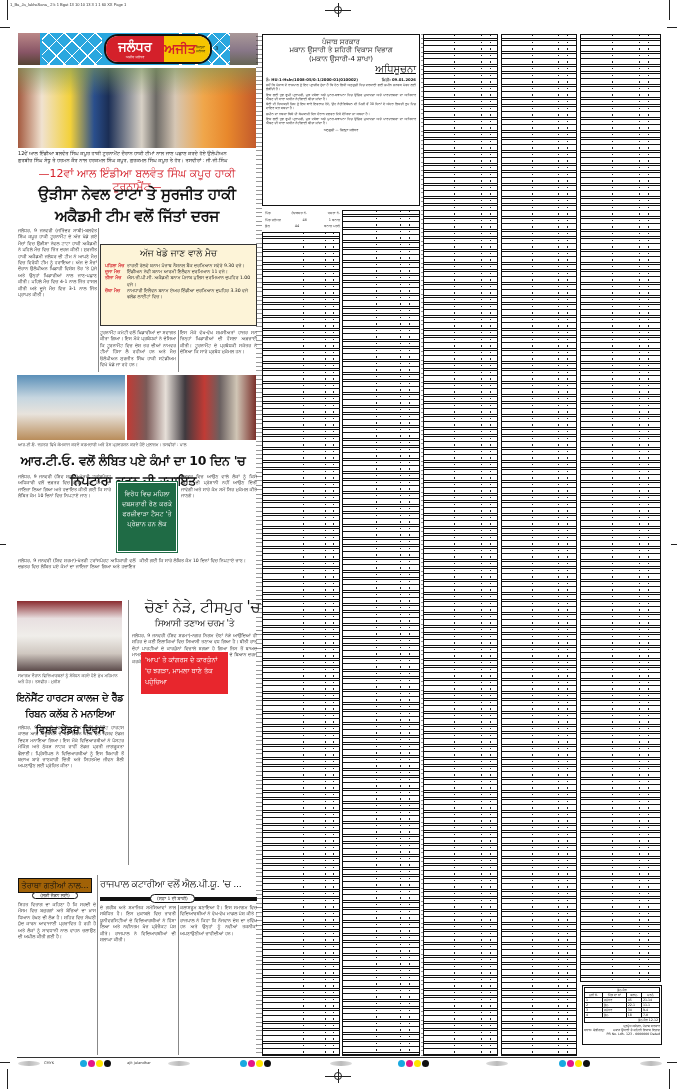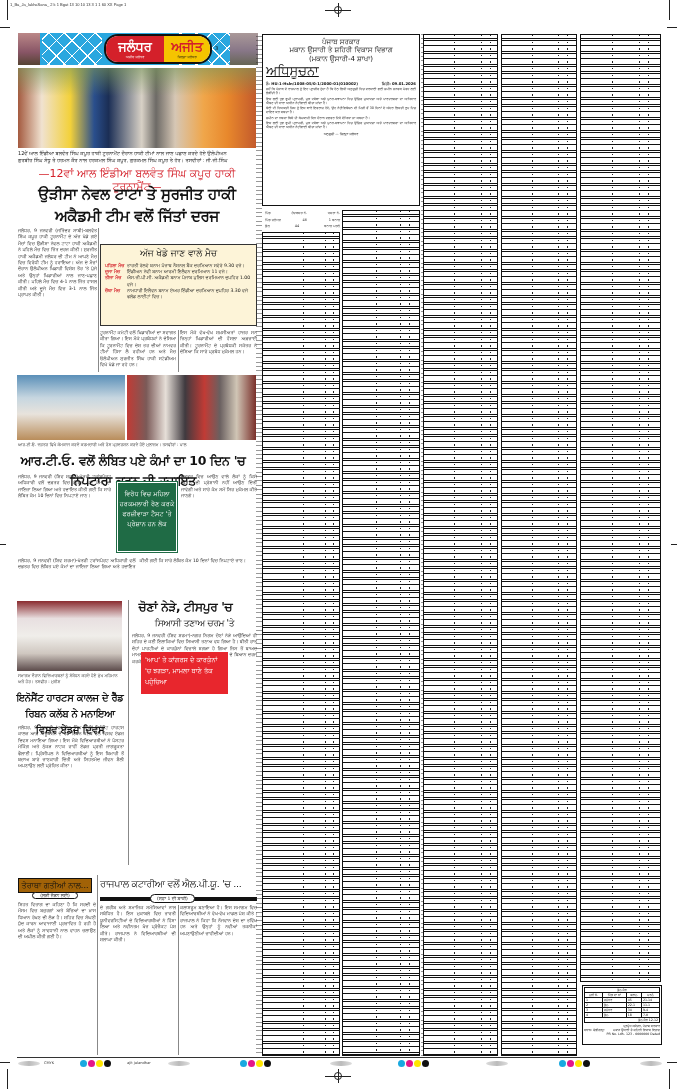--- a/index.html
+++ b/index.html
@@ -16,21 +16,21 @@
 
   
   .masthead { left: 18px; top: 33px; width: 240px; height: 32px; background: #2aa7df; overflow: hidden; }
   .mh-pattern { position: absolute; top: 0; height: 32px; width: 60px; background:
       repeating-linear-gradient(45deg, transparent 0 5px, #ffffff 5px 6px, transparent 6px 11px),
       repeating-linear-gradient(-45deg, transparent 0 5px, #ffffff 5px 6px, transparent 6px 11px); }
   .mh-left-photo { position: absolute; left: 0; top: 0; width: 22px; height: 32px; background: linear-gradient(180deg,#b88 0%,#856 60%,#543 100%); }
   .mh-right-photo { position: absolute; right: 0; top: 0; width: 28px; height: 32px; background: linear-gradient(180deg,#a99 0%,#878 55%,#665 100%); }
   .mh-logo { position: absolute; left: 86px; top: 1px; width: 108px; height: 30px; border: 2px solid #111; border-radius: 14px; background: #fff; overflow: hidden; display: flex; }
   .mh-logo .red { background: #d4202a; width: 56%; color: #fff; font-size: 13px; font-weight: bold; display: flex; flex-direction: column; align-items: center; justify-content: center; }
-  .mh-logo .yel { background: #f5c400; width: 44%; color: #d4202a; font-size: 13px; font-weight: bold; display: flex; flex-direction: column; align-items: center; justify-content: center; }
+  .mh-logo .yel { background: #f5c400; width: 44%; color: #d4202a; font-size: 13px; font-weight: bold; display: flex; align-items: center; justify-content: center; }
   .mh-logo small { font-size: 3.5px; color: #111; font-weight: normal; }
   .mh-logo .red small { color: #fff; }
   .mh-page-no { position: absolute; left: 197px; top: 12px; font-size: 5px; color: #111; }
 
   
   .photo { background: linear-gradient(135deg,#6a7c4f 0%, #c9b24a 25%, #e6d33a 40%, #2f4c87 55%, #e5e3dc 70%, #d9732f 85%, #b54a2a 100%); }
   .photo.hockey { left: 18px; top: 68px; width: 238px; height: 80px;
       background:
         linear-gradient(180deg, rgba(120,150,90,.6) 0%, rgba(0,0,0,0) 35%),
         linear-gradient(90deg,#a45a3f 0%,#f0e2d0 10%,#f3d13a 22%,#2a4f8d 32%,#1b2e55 38%,#d8d1c6 52%,#6d6a66 58%,#d6c7b5 66%,#f0a64a 78%,#e8882c 88%,#c35a2c 100%); }
@@ -54,21 +54,21 @@
   .red-box { left: 141px; top: 652px; width: 87px; height: 42px; background: #e8262d; color: #fff; font-size: 6.6px; line-height: 11px; padding: 3px 4px; }
   .boxed-title { left: 18px; top: 878px; width: 74px; height: 15px; border: 1px solid #111; font-size: 8px; text-align: center; line-height: 13px; background: #a16207; }
   .pill { border: 1px solid #111; border-radius: 8px; font-size: 4.5px; text-align: center; background: #fff; }
   .black-bar { height: 4px; background: #111; }
 
   
   .notice { left: 262px; top: 34px; width: 158px; height: 172px; border: 1px solid #111; padding: 3px; }
   .notice .n1 { font-size: 7px; text-align: center; }
   .notice .n2 { font-size: 7px; text-align: center; line-height: 9px; }
   .notice .n3 { font-size: 7px; text-align: center; }
-  .notice .n4 { font-size: 13px; text-align: left; margin-bottom: 2px; text-decoration: underline; }
+  .notice .n4 { font-size: 10px; text-align: right; margin-bottom: 2px; text-decoration: underline; }
   .notice .meta { display: flex; justify-content: space-between; font-size: 3.8px; font-weight: bold; }
   .notice .ntext { font-size: 3.4px; line-height: 4.3px; text-align: justify; color: #222; margin-top: 1px; }
   .notice .sig { font-size: 3.4px; text-align: center; margin-top: 2px; }
 
   
   .tcol { border-left: 1px solid #111; border-right: 1px solid #111; border-top: 1px solid #111; border-bottom: 1px solid #111;
           background-image: repeating-linear-gradient(180deg, #ffffff 0px, #ffffff 3px, #111 3px, #111 4px, #ffffff 4px, #ffffff 5px, #111 5px, #111 5.6px, #fff 5.6px, #fff 6.6px); }
   .tcol .marks { position: absolute; top: 0; bottom: 0; width: 1px;
           background-image: repeating-linear-gradient(180deg, #222 0 1.4px, transparent 1.4px 6.6px); }
   .tick-strip { width: 6px; background-image: repeating-linear-gradient(180deg, #333 0 1px, transparent 1px 4.4px); }
@@ -157,31 +157,31 @@
 <div class="abs body-text" style="left:100px;top:330px;width:76px;height:42px;">ਟੂਰਨਾਮੈਂਟ ਕਮੇਟੀ ਵਲੋਂ ਖਿਡਾਰੀਆਂ ਦਾ ਸਵਾਗਤ ਕੀਤਾ ਗਿਆ। ਇਸ ਮੌਕੇ ਪ੍ਰਬੰਧਕਾਂ ਨੇ ਦੱਸਿਆ ਕਿ ਟੂਰਨਾਮੈਂਟ ਵਿਚ ਦੇਸ਼ ਭਰ ਦੀਆਂ ਨਾਮਵਰ ਟੀਮਾਂ ਹਿੱਸਾ ਲੈ ਰਹੀਆਂ ਹਨ ਅਤੇ ਮੈਚ ਓਲੰਪੀਅਨ ਸੁਰਜੀਤ ਸਿੰਘ ਹਾਕੀ ਸਟੇਡੀਅਮ ਵਿਖੇ ਖੇਡੇ ਜਾ ਰਹੇ ਹਨ।</div>
 <div class="abs col-rule" style="left:178px;top:330px;height:42px;"></div>
 <div class="abs body-text" style="left:180px;top:330px;width:77px;height:42px;">ਇਸ ਮੌਕੇ ਵੱਖ-ਵੱਖ ਸ਼ਖ਼ਸੀਅਤਾਂ ਹਾਜ਼ਰ ਸਨ ਜਿਨ੍ਹਾਂ ਖਿਡਾਰੀਆਂ ਦੀ ਹੌਸਲਾ ਅਫ਼ਜ਼ਾਈ ਕੀਤੀ। ਟੂਰਨਾਮੈਂਟ ਦੇ ਪ੍ਰਬੰਧਕੀ ਸਕੱਤਰ ਨੇ ਦੱਸਿਆ ਕਿ ਸਾਰੇ ਪ੍ਰਬੰਧ ਮੁਕੰਮਲ ਹਨ।</div>
 
 <div class="abs photo desk"></div>
 <div class="abs photo protest"></div>
 <div class="abs caption" style="left:18px;top:441px;width:238px;font-size:4.2px;">ਆਰ.ਟੀ.ਓ. ਦਫ਼ਤਰ ਵਿਖੇ ਕੰਮਕਾਜ ਕਰਦੇ ਕਰਮਚਾਰੀ ਅਤੇ ਰੋਸ ਪ੍ਰਦਰਸ਼ਨ ਕਰਦੇ ਹੋਏ ਮੁਲਾਜ਼ਮ।    ਤਸਵੀਰਾਂ : ਪਾਲ</div>
 <div class="abs headline" style="left:12px;top:451px;width:242px;font-size:12.5px;line-height:20px;">ਆਰ.ਟੀ.ਓ. ਵਲੋਂ ਲੰਬਿਤ ਪਏ ਕੰਮਾਂ ਦਾ 10 ਦਿਨ 'ਚ ਨਿਪਟਾਰਾ ਕਰਨ ਦੀ ਹਦਾਇਤ</div>
 
 <div class="abs body-text" style="left:18px;top:474px;width:93px;height:82px;">ਜਲੰਧਰ, 9 ਜਨਵਰੀ (ਸ਼ਿਵ ਸ਼ਰਮਾ)-ਖੇਤਰੀ ਟਰਾਂਸਪੋਰਟ ਅਧਿਕਾਰੀ ਵਲੋਂ ਦਫ਼ਤਰ ਵਿਚ ਲੰਬਿਤ ਪਏ ਕੰਮਾਂ ਦਾ ਜਾਇਜ਼ਾ ਲਿਆ ਗਿਆ ਅਤੇ ਹਦਾਇਤ ਕੀਤੀ ਗਈ ਕਿ ਸਾਰੇ ਲੰਬਿਤ ਕੰਮ 10 ਦਿਨਾਂ ਵਿਚ ਨਿਪਟਾਏ ਜਾਣ।</div>
-<div class="abs green-box">ਵਿਰੋਧ ਵਿਚ ਮਹਿਲਾ ਹਰਕਮਲਾਰੀ ਰੋਣ ਕਰਕੇ ਫਰਜ਼ੀਵਾੜਾ ਟੈਸਟ 'ਤੇ ਪ੍ਰੇਸ਼ਾਨ ਹਨ ਲੋਕ</div>
+<div class="abs green-box">ਵਿਰੋਧ ਵਿਚ ਮਹਿਲਾ ਦਬਸਤਾਰੀ ਰੋਣ ਕਰਕੇ ਫਰਜ਼ੀਵਾੜਾ ਟੈਸਟ 'ਤੇ ਪ੍ਰੇਸ਼ਾਨ ਹਨ ਲੋਕ</div>
 <div class="abs body-text" style="left:181px;top:474px;width:76px;height:82px;">ਦਫ਼ਤਰ ਵਿਚ ਆਉਣ ਵਾਲੇ ਲੋਕਾਂ ਨੂੰ ਕਿਸੇ ਕਿਸਮ ਦੀ ਪ੍ਰੇਸ਼ਾਨੀ ਨਹੀਂ ਆਉਣ ਦਿੱਤੀ ਜਾਵੇਗੀ ਅਤੇ ਸਾਰੇ ਕੰਮ ਸਮੇਂ ਸਿਰ ਮੁਕੰਮਲ ਕੀਤੇ ਜਾਣਗੇ।</div>
 <div class="abs body-text" style="left:18px;top:558px;width:239px;height:28px;column-count:2;column-gap:4px;">ਜਲੰਧਰ, 9 ਜਨਵਰੀ (ਸ਼ਿਵ ਸ਼ਰਮਾ)-ਖੇਤਰੀ ਟਰਾਂਸਪੋਰਟ ਅਧਿਕਾਰੀ ਵਲੋਂ ਦਫ਼ਤਰ ਵਿਚ ਲੰਬਿਤ ਪਏ ਕੰਮਾਂ ਦਾ ਜਾਇਜ਼ਾ ਲਿਆ ਗਿਆ ਅਤੇ ਹਦਾਇਤ ਕੀਤੀ ਗਈ ਕਿ ਸਾਰੇ ਲੰਬਿਤ ਕੰਮ 10 ਦਿਨਾਂ ਵਿਚ ਨਿਪਟਾਏ ਜਾਣ।</div>
 
 <div class="abs photo ribbon"></div>
 <div class="abs caption" style="left:18px;top:673px;width:104px;font-size:4.2px;line-height:6px;">ਸਮਾਗਮ ਦੌਰਾਨ ਵਿਦਿਆਰਥਣਾਂ ਨੂੰ ਸੰਬੋਧਨ ਕਰਦੇ ਹੋਏ ਮੁੱਖ ਮਹਿਮਾਨ ਅਤੇ ਹੋਰ।    ਤਸਵੀਰ : ਮੁਨੀਸ਼</div>
 <div class="abs headline" style="left:16px;top:690px;width:108px;font-size:10px;line-height:16px;">ਇਨੋਸੈਂਟ ਹਾਰਟਸ ਕਾਲਜ ਦੇ ਰੈੱਡ ਰਿਬਨ ਕਲੱਬ ਨੇ ਮਨਾਇਆ ਵਿਸ਼ਵ ਏਡਜ਼ ਦਿਵਸ</div>
 <div class="abs body-text" style="left:18px;top:725px;width:106px;height:140px;">ਜਲੰਧਰ, 9 ਜਨਵਰੀ (ਰਣਜੀਤ ਸਿੰਘ ਸੋਢੀ)-ਇਨੋਸੈਂਟ ਹਾਰਟਸ ਕਾਲਜ ਆਫ਼ ਐਜੂਕੇਸ਼ਨ ਦੇ ਰੈੱਡ ਰਿਬਨ ਕਲੱਬ ਵਲੋਂ ਵਿਸ਼ਵ ਏਡਜ਼ ਦਿਵਸ ਮਨਾਇਆ ਗਿਆ। ਇਸ ਮੌਕੇ ਵਿਦਿਆਰਥੀਆਂ ਨੇ ਪੋਸਟਰ ਮੇਕਿੰਗ ਅਤੇ ਨੁੱਕੜ ਨਾਟਕ ਰਾਹੀਂ ਏਡਜ਼ ਪ੍ਰਤੀ ਜਾਗਰੂਕਤਾ ਫੈਲਾਈ। ਪ੍ਰਿੰਸੀਪਲ ਨੇ ਵਿਦਿਆਰਥੀਆਂ ਨੂੰ ਇਸ ਬਿਮਾਰੀ ਤੋਂ ਬਚਾਅ ਬਾਰੇ ਜਾਣਕਾਰੀ ਦਿੱਤੀ ਅਤੇ ਸਿਹਤਮੰਦ ਜੀਵਨ ਸ਼ੈਲੀ ਅਪਣਾਉਣ ਲਈ ਪ੍ਰੇਰਿਤ ਕੀਤਾ।</div>
 <div class="abs col-rule" style="left:128px;top:600px;height:265px;"></div>
 
-<div class="abs headline" style="left:123px;top:600px;width:125px;font-size:12px;line-height:14px;font-weight:bold;">ਚੋਣਾਂ ਨੇੜੇ, ਟੀਸਪੁਰ 'ਚ</div>
+<div class="abs headline" style="left:140px;top:600px;width:125px;font-size:15px;line-height:14px;font-weight:normal;">ਚੋਣਾਂ ਨੇੜੇ, ਟੀਸਪੁਰ 'ਚ</div>
 <div class="abs headline" style="left:132px;top:616px;width:125px;font-size:9px;line-height:14px;font-weight:normal;">ਸਿਆਸੀ ਤਣਾਅ ਚਰਮ 'ਤੇ</div>
 <div class="abs body-text" style="left:132px;top:633px;width:125px;height:232px;">ਜਲੰਧਰ, 9 ਜਨਵਰੀ (ਸ਼ਿਵ ਸ਼ਰਮਾ)-ਨਗਰ ਨਿਗਮ ਚੋਣਾਂ ਨੇੜੇ ਆਉਂਦਿਆਂ ਹੀ ਸ਼ਹਿਰ ਦੇ ਕਈ ਇਲਾਕਿਆਂ ਵਿਚ ਸਿਆਸੀ ਤਣਾਅ ਵਧ ਗਿਆ ਹੈ। ਬੀਤੀ ਰਾਤ ਦੋਹਾਂ ਪਾਰਟੀਆਂ ਦੇ ਕਾਰਕੁੰਨਾਂ ਵਿਚਾਲੇ ਝਗੜਾ ਹੋ ਗਿਆ ਜਿਸ ਤੋਂ ਬਾਅਦ ਮਾਮਲਾ ਪੁਲਿਸ ਤੱਕ ਪਹੁੰਚ ਗਿਆ। ਪੁਲਿਸ ਵਲੋਂ ਦੋਹਾਂ ਧਿਰਾਂ ਦੇ ਬਿਆਨ ਦਰਜ ਕਰਕੇ ਮਾਮਲੇ ਦੀ ਜਾਂਚ ਸ਼ੁਰੂ ਕਰ ਦਿੱਤੀ ਗਈ ਹੈ।</div>
 <div class="abs red-box">'ਆਪ' ਤੇ ਕਾਂਗਰਸ ਦੇ ਕਾਰਕੁੰਨਾਂ 'ਚ ਝਗੜਾ, ਮਾਮਲਾ ਥਾਣੇ ਤੱਕ ਪਹੁੰਚਿਆ</div>
 
 <div class="abs boxed-title">ਤੇਰਾਥਾ ਗਤੀਆਂ ਨਾਲ...</div>
 <div class="abs pill" style="left:32px;top:892px;width:46px;height:7px;">(ਲੜੀ ਜੋੜਨ ਲਈ)</div>
 <div class="abs body-text" style="left:18px;top:902px;width:78px;height:152px;">ਸਿਹਤ ਵਿਭਾਗ ਦਾ ਕਹਿਣਾ ਹੈ ਕਿ ਸਰਦੀ ਦੇ ਮੌਸਮ ਵਿਚ ਬਜ਼ੁਰਗਾਂ ਅਤੇ ਬੱਚਿਆਂ ਦਾ ਖ਼ਾਸ ਧਿਆਨ ਰੱਖਣ ਦੀ ਲੋੜ ਹੈ। ਸ਼ਹਿਰ ਵਿਚ ਸੰਘਣੀ ਧੁੰਦ ਕਾਰਨ ਆਵਾਜਾਈ ਪ੍ਰਭਾਵਿਤ ਹੋ ਰਹੀ ਹੈ ਅਤੇ ਲੋਕਾਂ ਨੂੰ ਸਾਵਧਾਨੀ ਨਾਲ ਵਾਹਨ ਚਲਾਉਣ ਦੀ ਅਪੀਲ ਕੀਤੀ ਗਈ ਹੈ।</div>
 <div class="abs col-rule" style="left:97px;top:875px;height:180px;"></div>
 
 <div class="abs headline" style="left:100px;top:876px;width:158px;font-size:9.5px;line-height:16px;font-weight:normal;text-align:left;">ਰਾਜਪਾਲ ਕਟਾਰੀਆ ਵਲੋਂ ਐਲ.ਪੀ.ਯੂ. 'ਚ ...</div>

